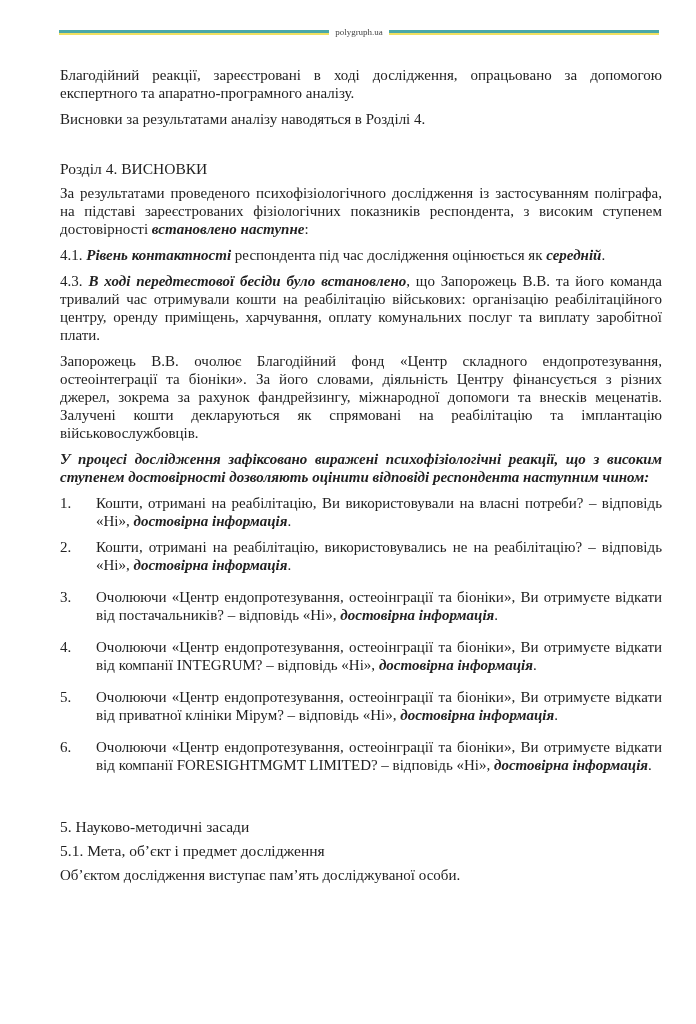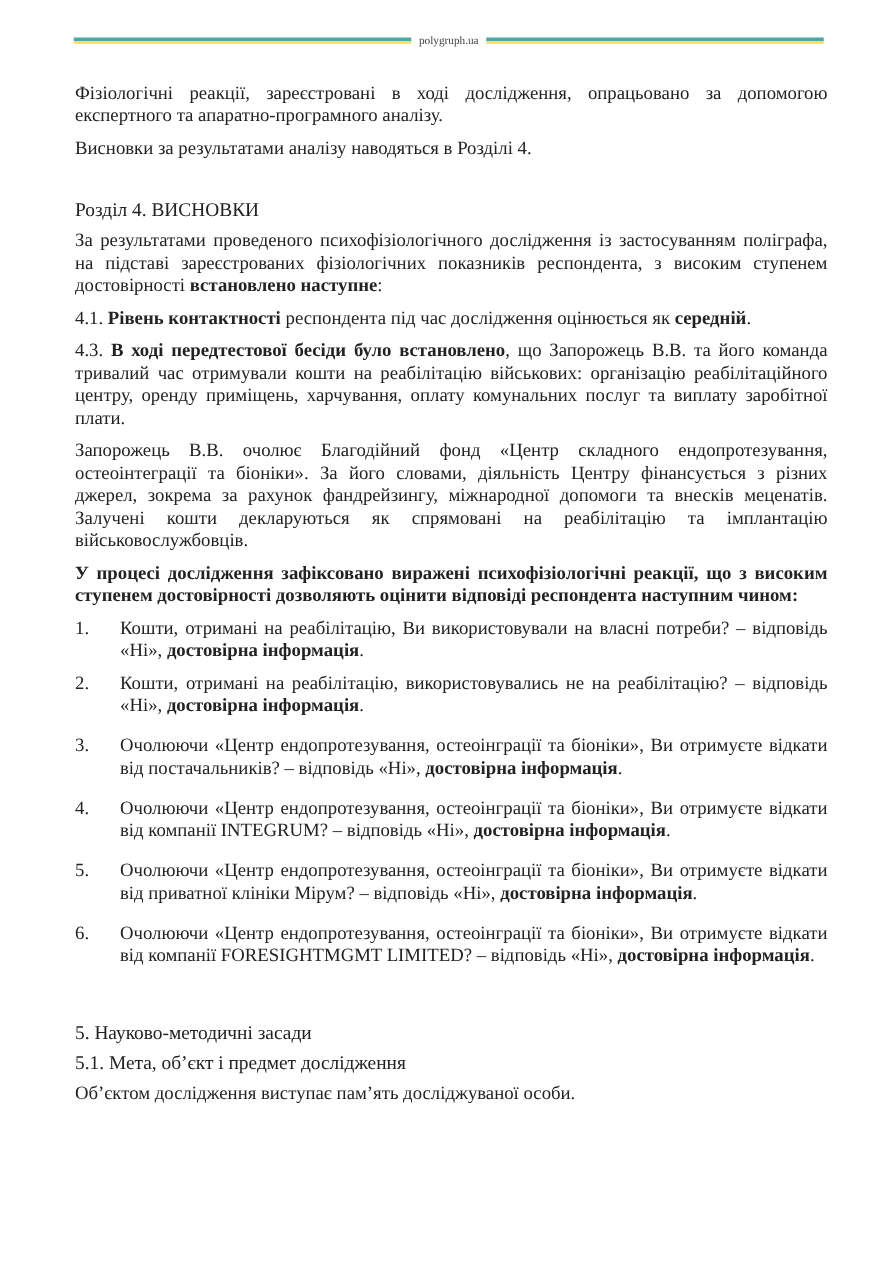--- a/index.html
+++ b/index.html
@@ -16,21 +16,21 @@
   .stripe .blue { height: 3px; background: #4aa8a8; }
   .stripe .yellow { height: 2px; background: #f0e060; }
   .site { font-family: "Liberation Serif", serif; font-size: 9px; color: #444; padding: 0 6px; }
   .page {
     position: absolute; top: 66px; left: 60px; width: 602px;
     font-family: "Liberation Serif", serif; font-size: 15px; line-height: 18px;
     text-align: justify;
   }
   p { margin: 0 0 8px 0; }
   .h { font-weight: normal; font-size: 15.5px; margin: 0 0 6px 0; }
-  .b { font-weight: bold; }
+  .b { font-weight: bold; font-style: italic; }
   ol { margin: 0; padding: 0; list-style: none; }
   ol li { display: flex; margin: 0 0 8px 0; }
   ol li .num { width: 24px; flex: none; }
   ol li .txt { flex: 1; text-align: justify; margin-left: 12px; }
 </style>
 </head>
 <body>
 
 <div class="header">
   <div class="stripe">
@@ -38,21 +38,21 @@
       <div class="yellow"></div>
     </div>
   <span class="site">polygruph.ua</span>
   <div class="stripe">
       <div class="blue"></div>
       <div class="yellow"></div>
     </div>
 </div>
 
 <div class="page">
-  <p>Фізіологічні реакції, зареєстровані в ході дослідження, опрацьовано за допомогою експертного та апаратно-програмного аналізу.</p>
+  <p>Благодійний реакції, зареєстровані в ході дослідження, опрацьовано за допомогою експертного та апаратно-програмного аналізу.</p>
   <p>Висновки за результатами аналізу наводяться в Розділі 4.</p>
 
   <div style="height:24px"></div>
   <p class="h">Розділ 4. ВИСНОВКИ</p>
   <p><span>За результатами проведеного психофізіологічного дослідження із застосуванням поліграфа, на підставі зареєстрованих фізіологічних показників респондента, з високим ступенем достовірності </span><span class="b">встановлено наступне</span><span>:</span></p>
   <p><span>4.1. </span><span class="b">Рівень контактності</span><span> респондента під час дослідження оцінюється як </span><span class="b">середній</span><span>.</span></p>
   <p><span>4.3. </span><span class="b">В ході передтестової бесіди було встановлено</span><span>, що Запорожець В.В. та його команда тривалий час отримували кошти на реабілітацію військових: організацію реабілітаційного центру, оренду приміщень, харчування, оплату комунальних послуг та виплату заробітної плати.</span></p>
   <p>Запорожець В.В. очолює Благодійний фонд «Центр складного ендопротезування, остеоінтеграції та біоніки». За його словами, діяльність Центру фінансується з різних джерел, зокрема за рахунок фандрейзингу, міжнародної допомоги та внесків меценатів. Залучені кошти декларуються як спрямовані на реабілітацію та імплантацію військовослужбовців.</p>
   <p class="b">У процесі дослідження зафіксовано виражені психофізіологічні реакції, що з високим ступенем достовірності дозволяють оцінити відповіді респондента наступним чином:</p>
 

